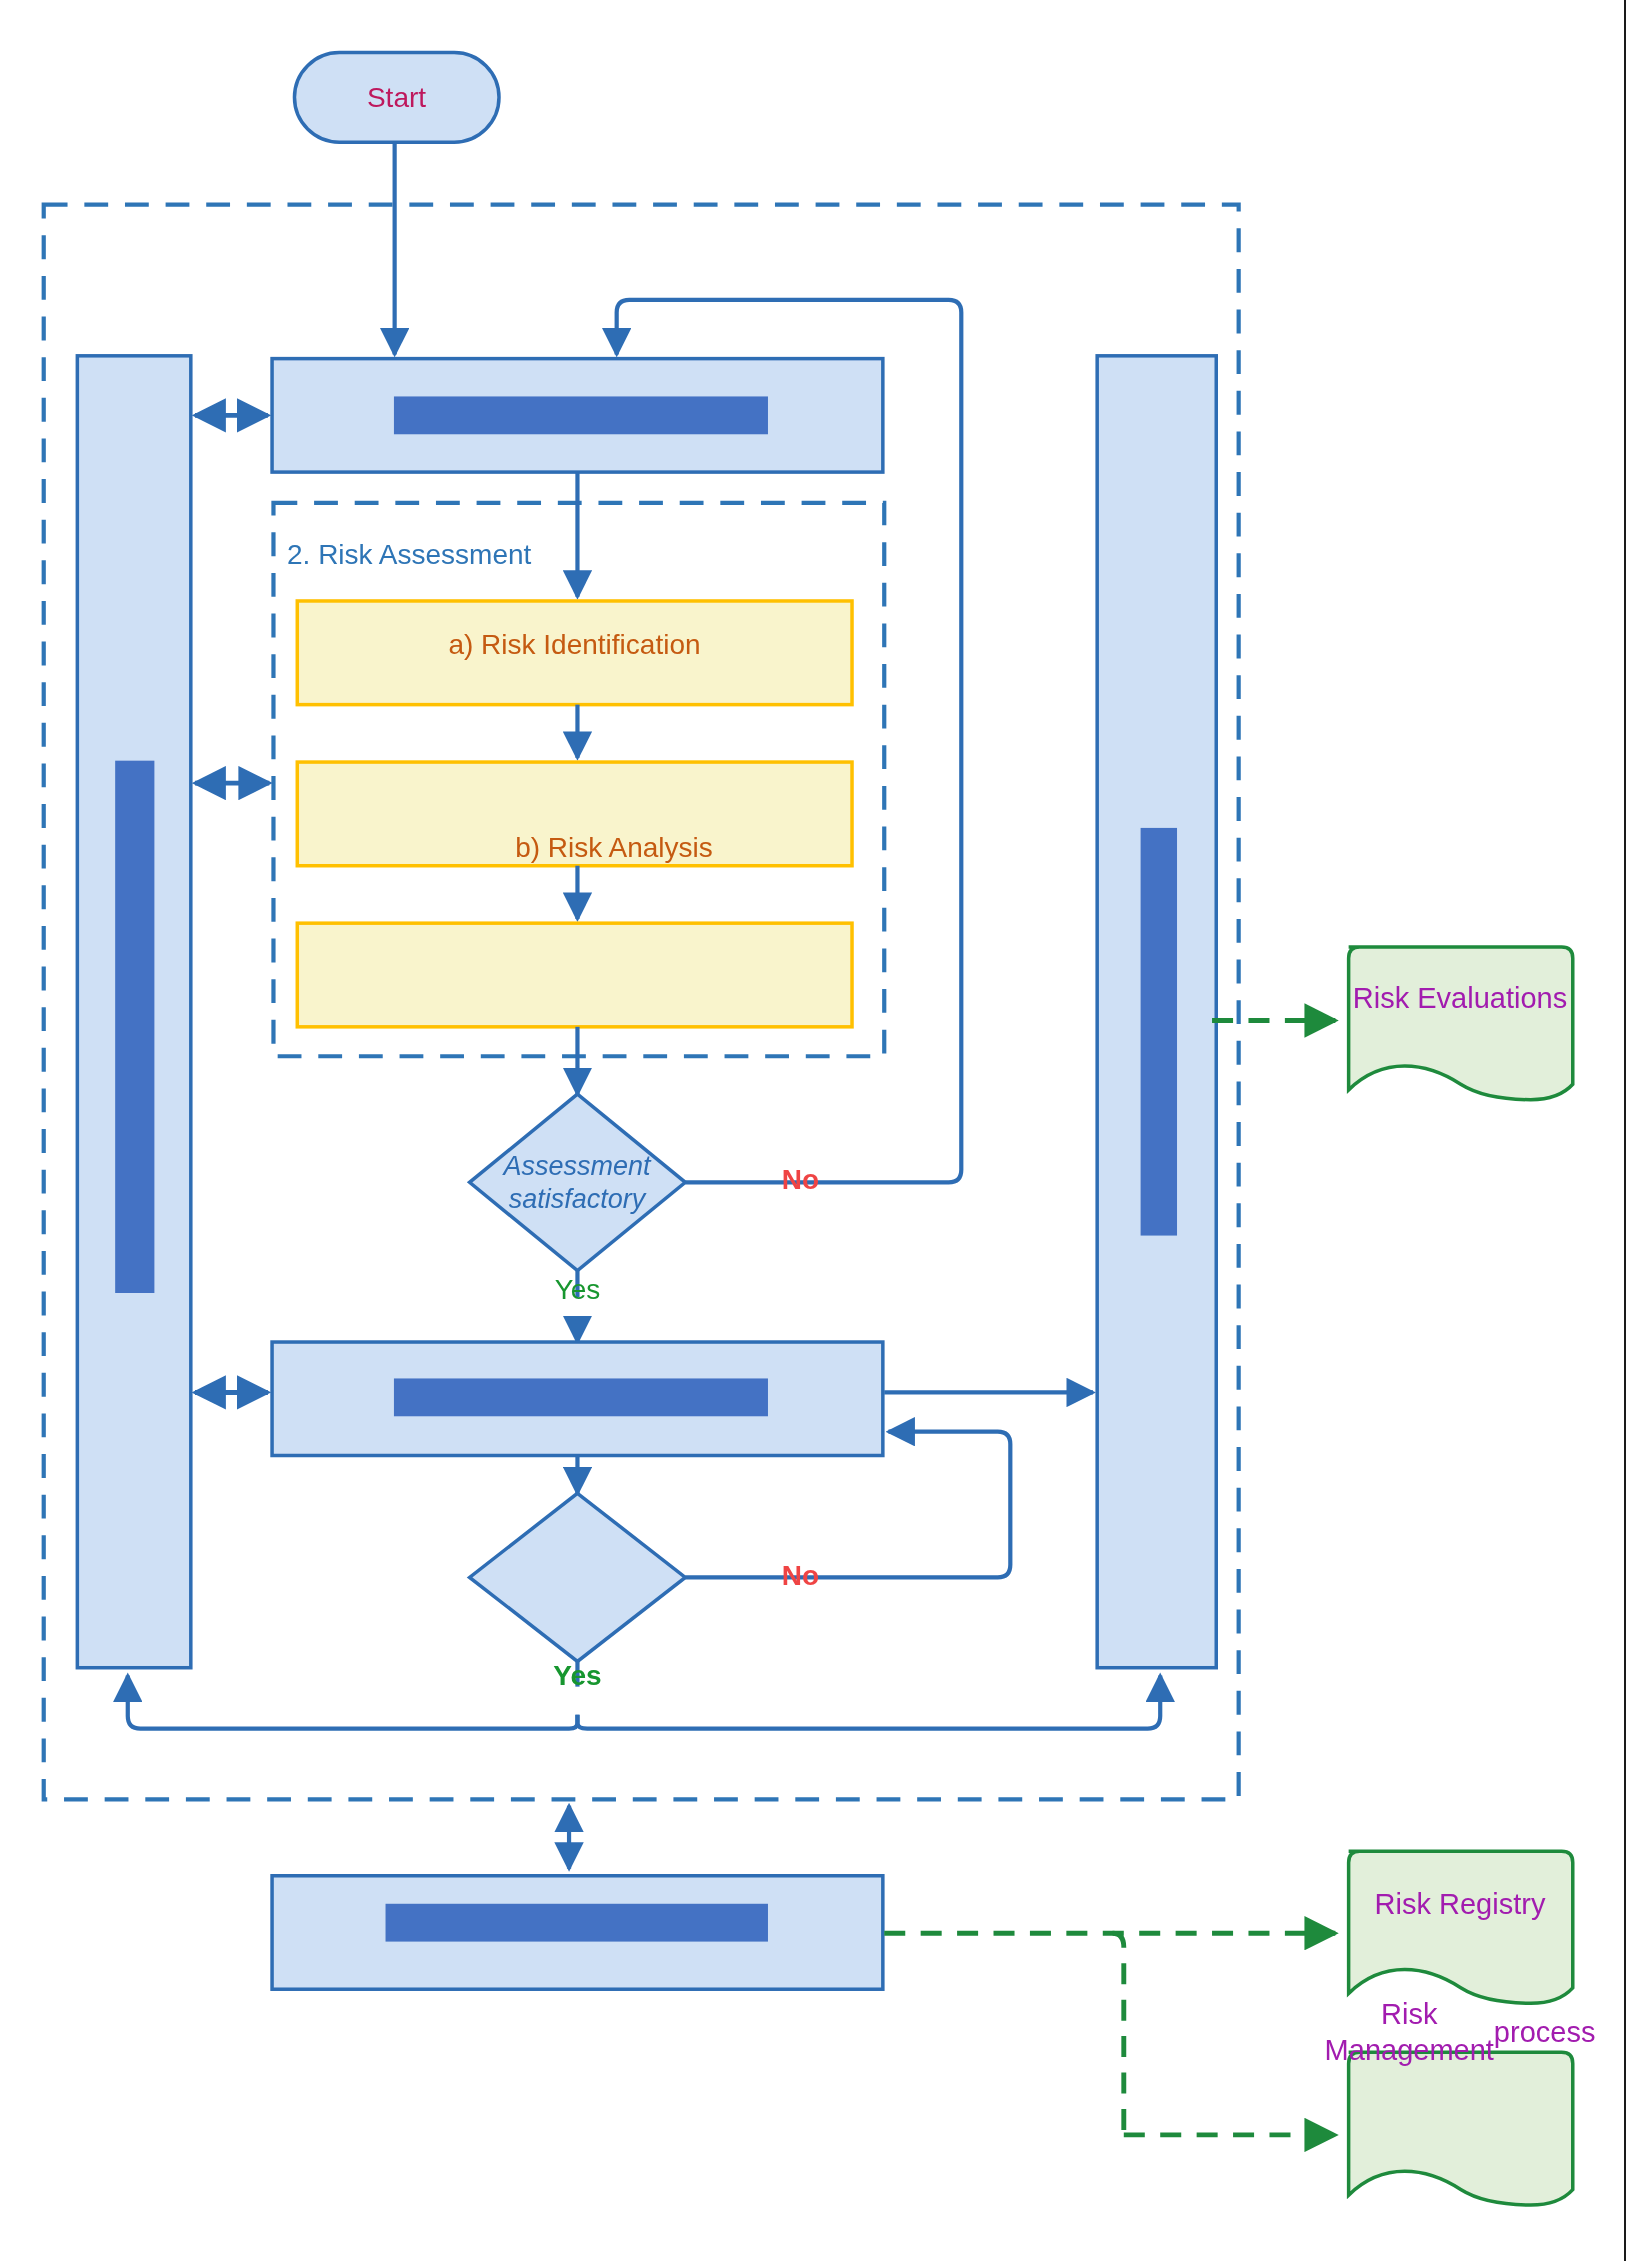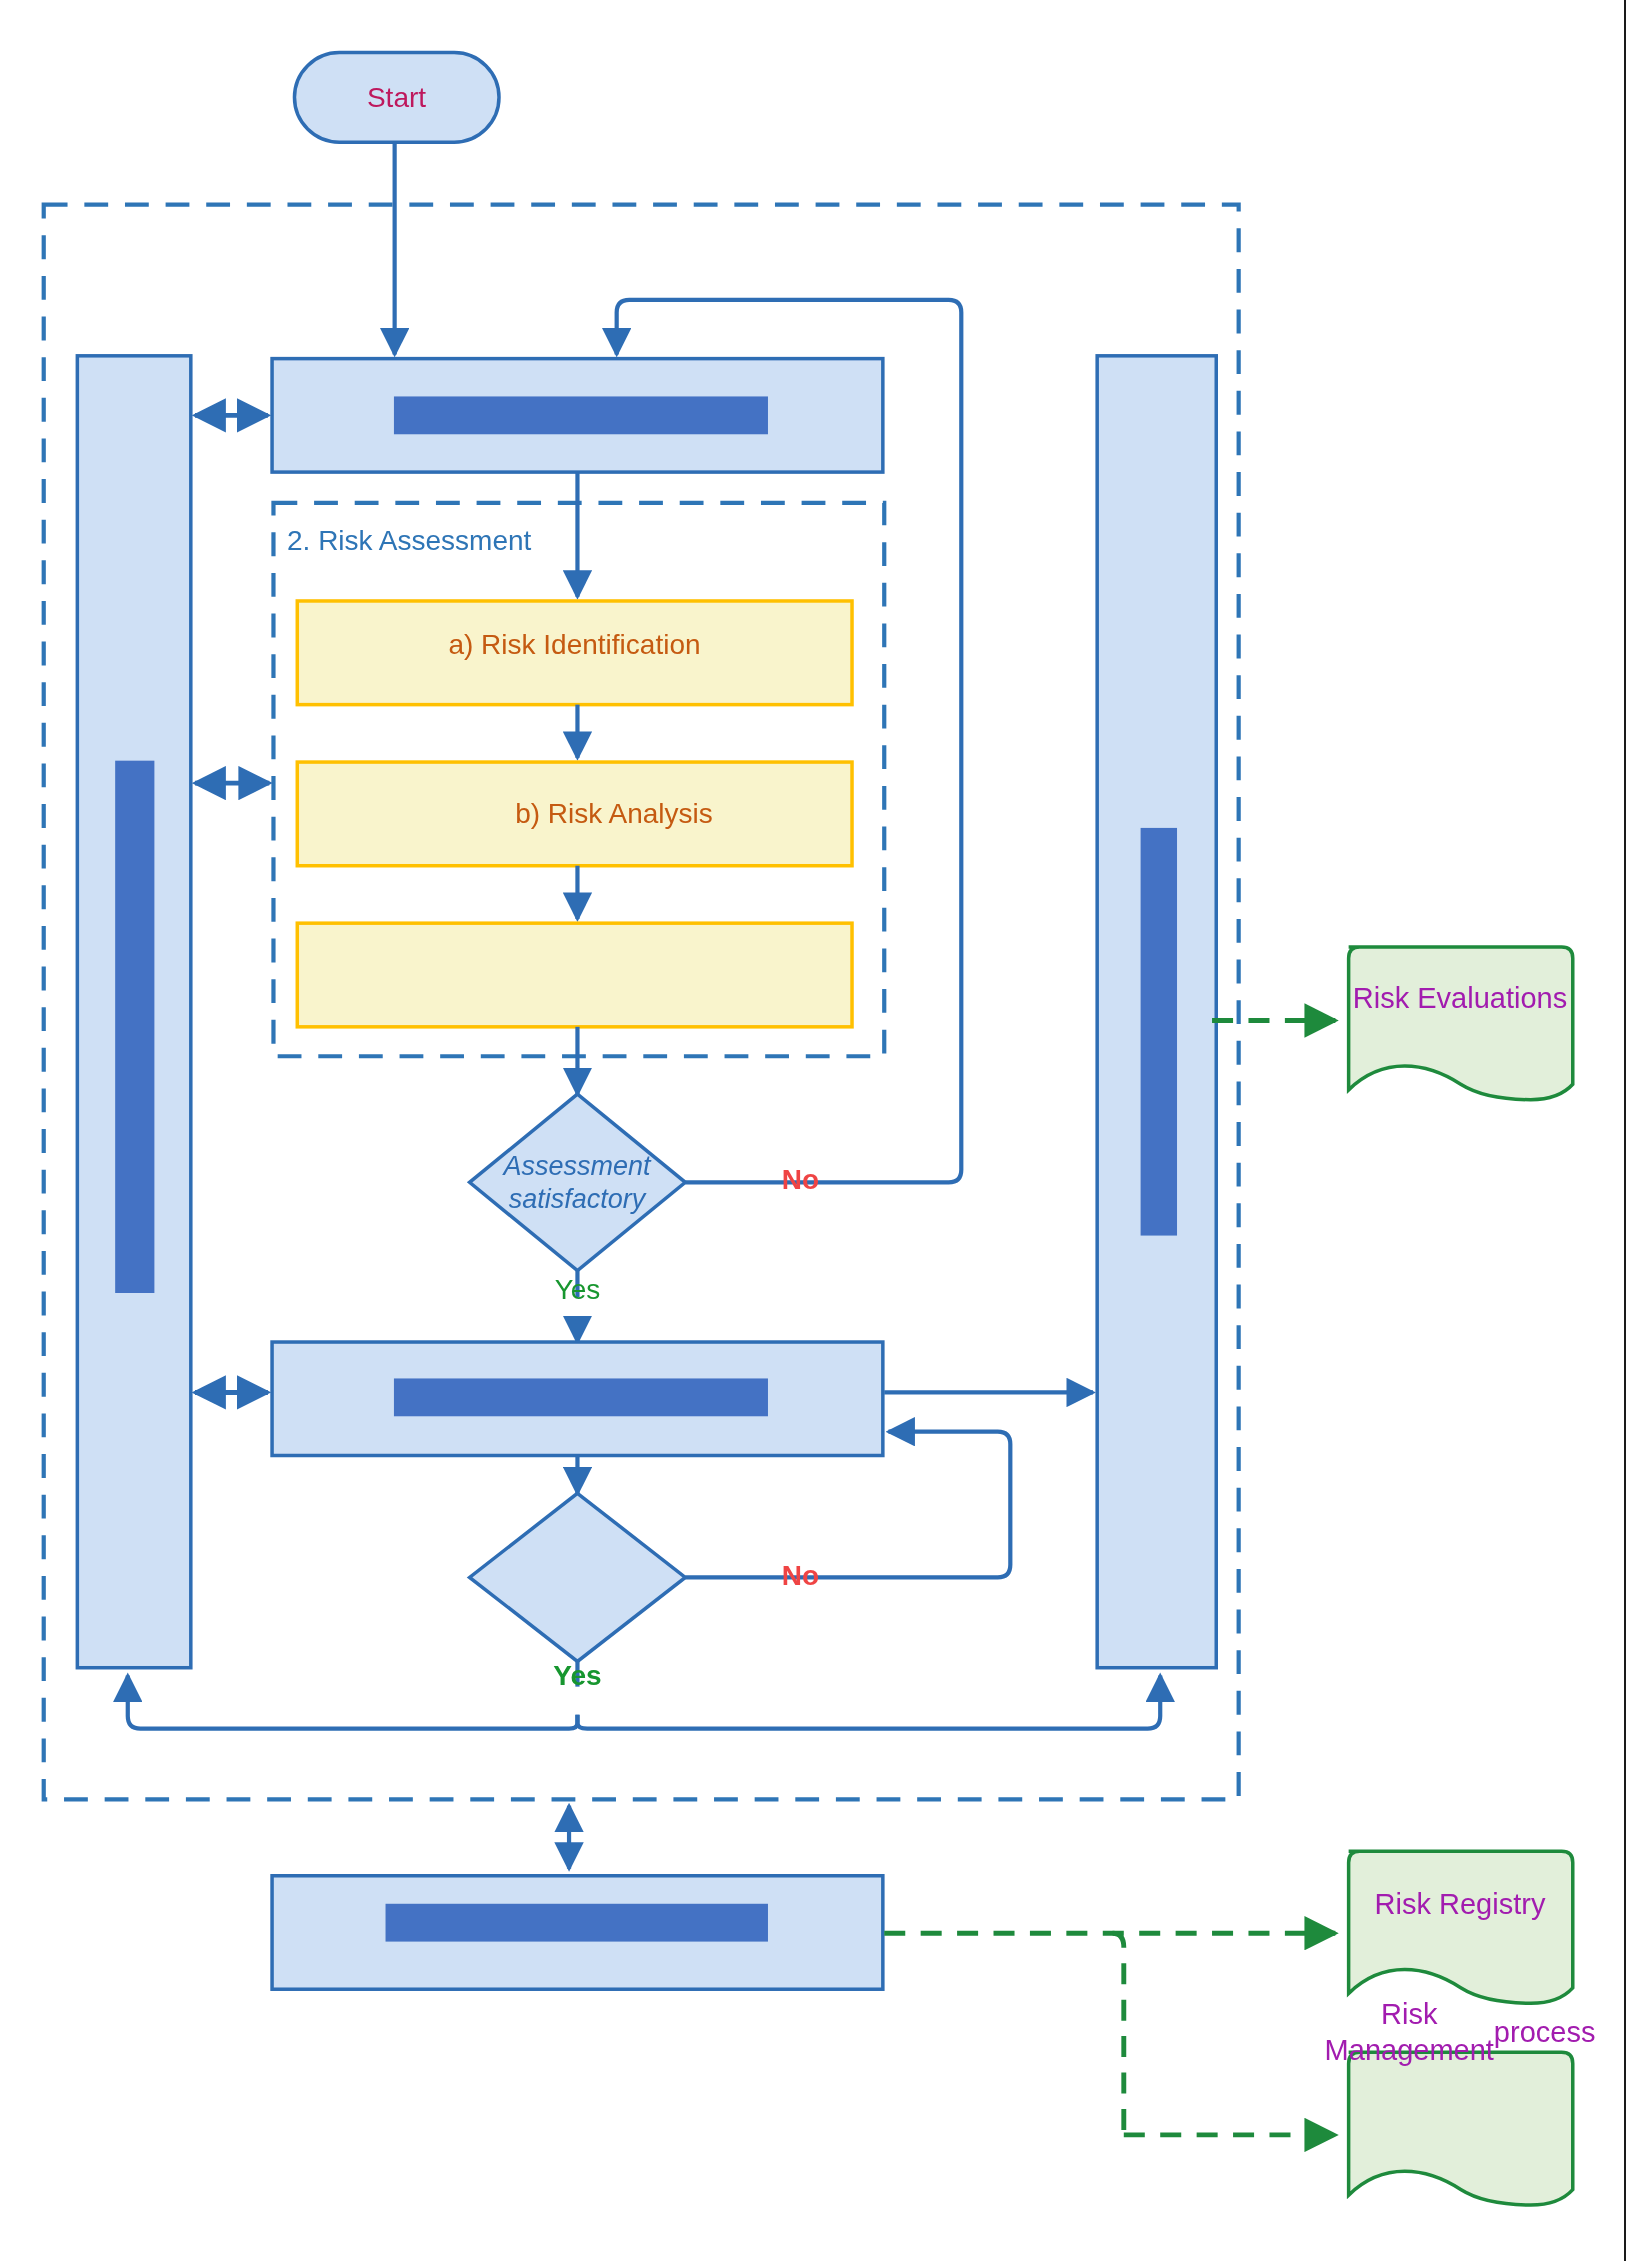--- a/index.html
+++ b/index.html
@@ -42,20 +42,21 @@
     font-size: 28px;
   }
   .lbl-diamond {
     color: #2E6DB4;
     font-size: 27px;
     font-style: italic;
   }
   .lbl-group {
     color: #2E75B6;
     font-size: 28px;
+    margin-top: 14px;
   }
   .lbl-doc {
     color: #a21caf;
     font-size: 29px;
   }
   .lbl-yes {
     color: #17962F;
     font-size: 28px;
   }
   .lbl-yes-bold {
@@ -174,21 +175,21 @@
              Q 2045 3100 2005 3100 Q 1960 3100 1925 3134
              L 1925 2946 Q 1925 2930 1941 2930 Z" fill="#E2EFDA" stroke="#1E8A3C" stroke-width="5"></path>
   </svg>
 
   <div class="node-label lbl-start" style="left:294px; top:53px; width:205px; height:90px;">Start</div>
 
   <div class="node-label lbl-group" style="left:287px; top:524px; width:294px; height:35px; justify-content:flex-start;">2. Risk Assessment</div>
 
   <div class="node-label lbl-yellow" style="left:297px; top:601px; width:555px; height:88px;text-align:center;">a) Risk Identification</div>
 
-  <div class="node-label lbl-yellow" style="left:297px; top:762px; width:634px; height:104px;">b) Risk Analysis</div>
+  <div class="node-label lbl-yellow" style="left:297px; top:796px; width:634px; height:104px;">b) Risk Analysis</div>
 
 
   <div class="node-label lbl-diamond" style="left:472px; top:1121px; width:210px; height:123px; flex-direction:column;">
     <span>Assessment</span>
     <span>satisfactory</span>
   </div>
 
 
   <div class="node-label lbl-no" style="left:762px; top:1159px; width:77px; height:43px;">No</div>
 

